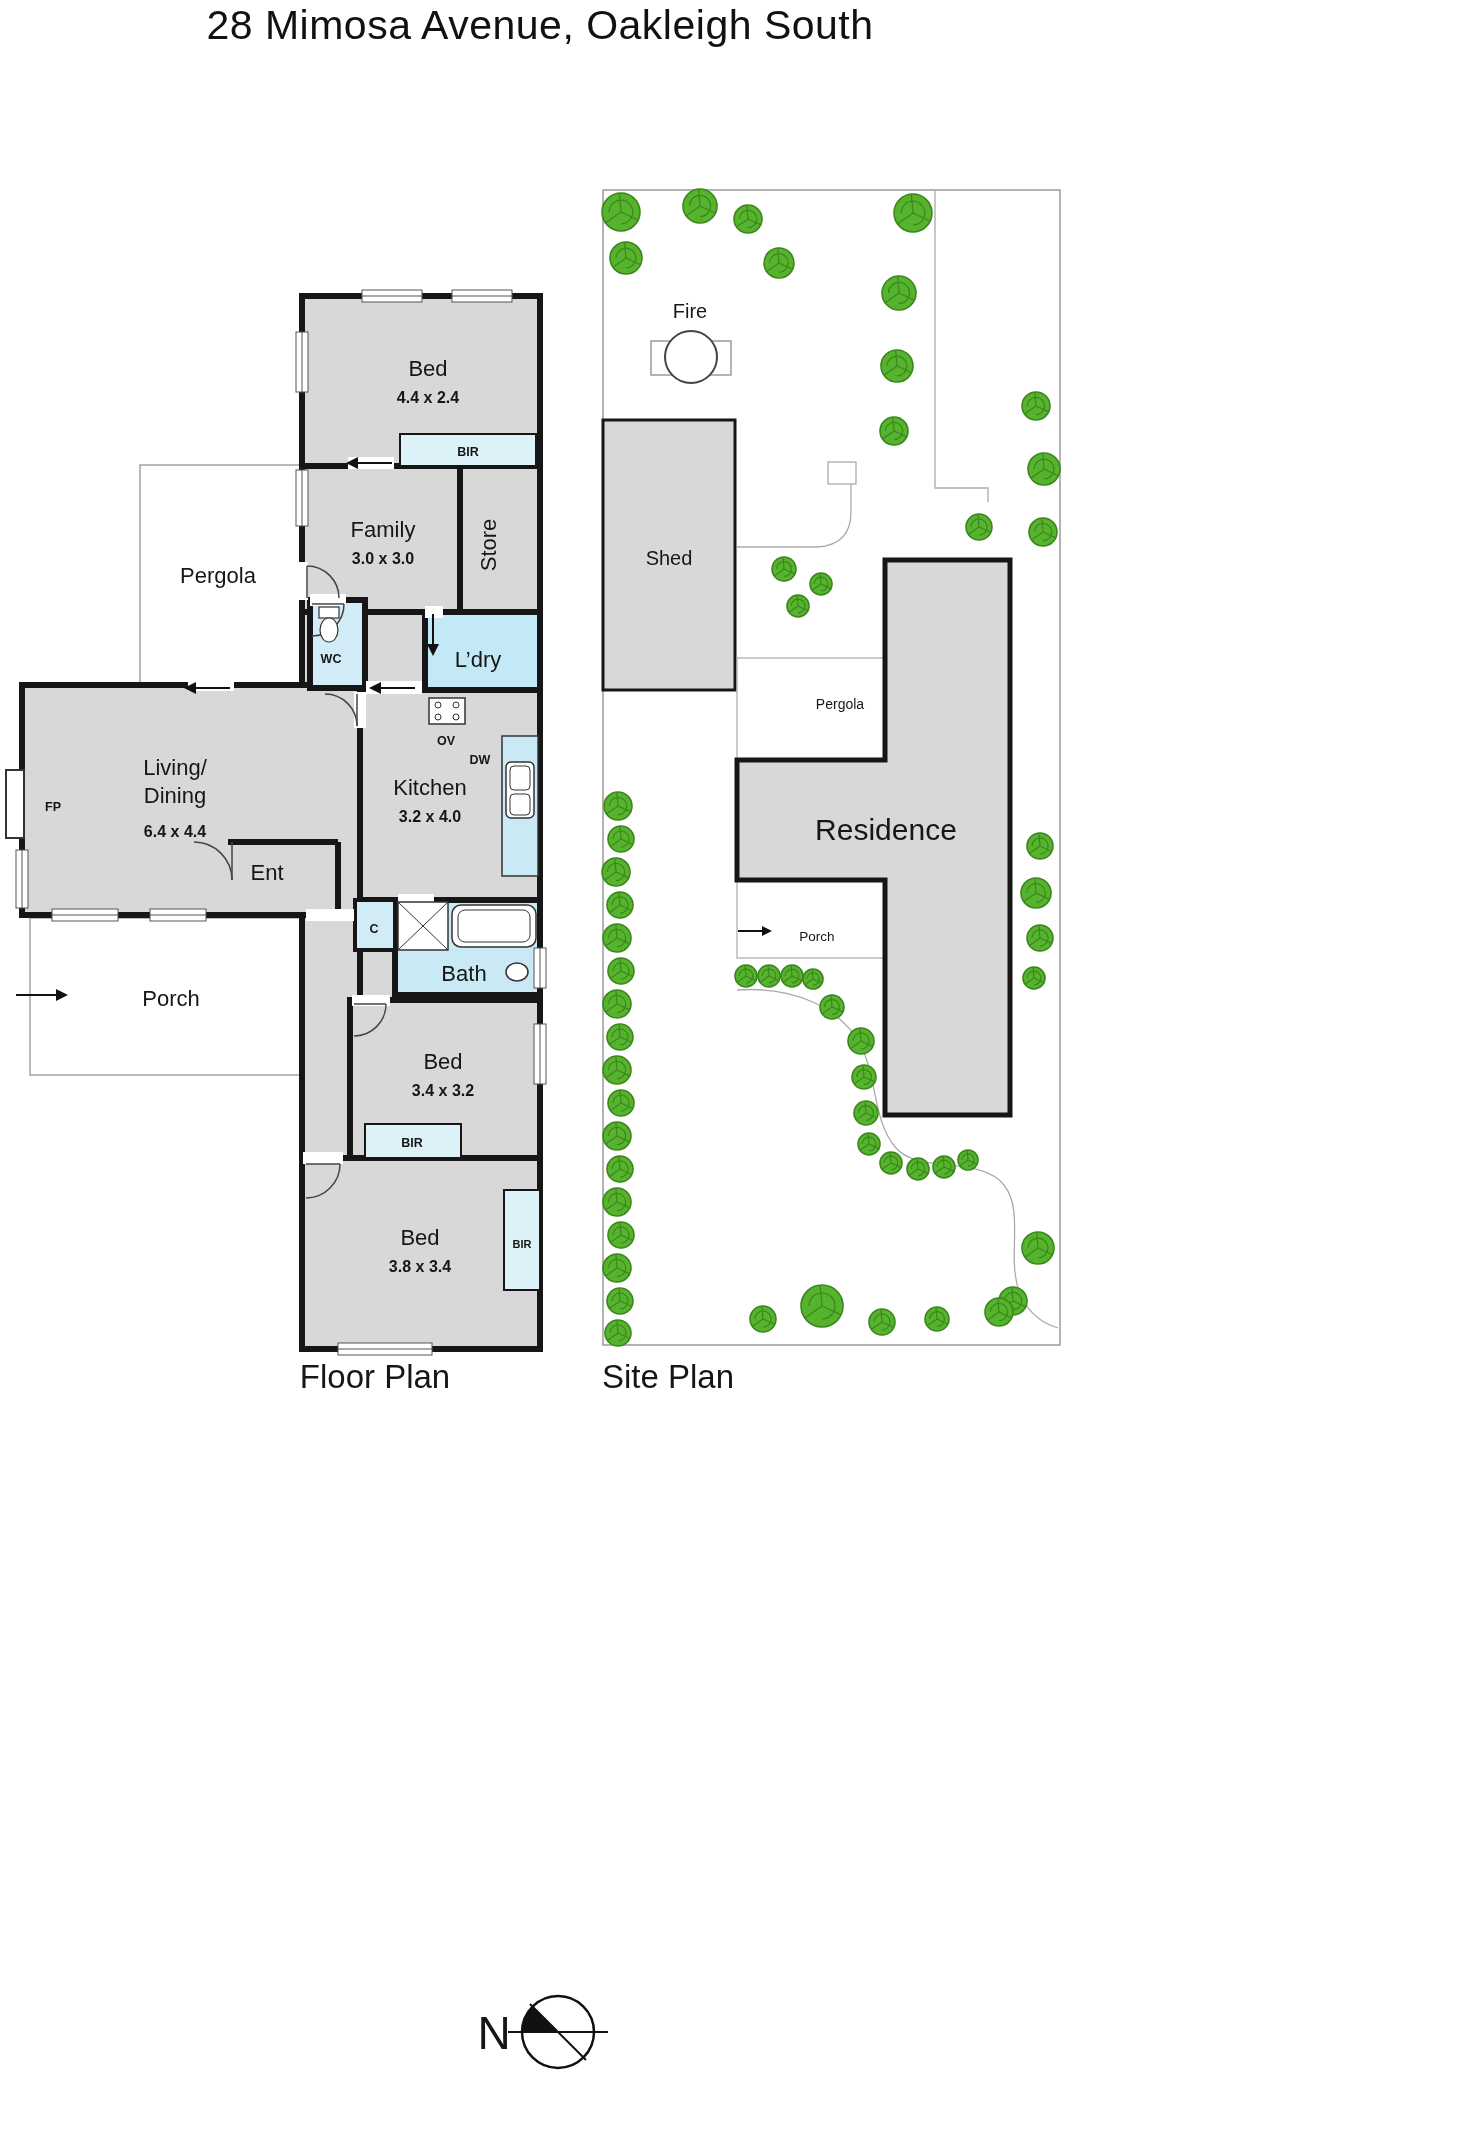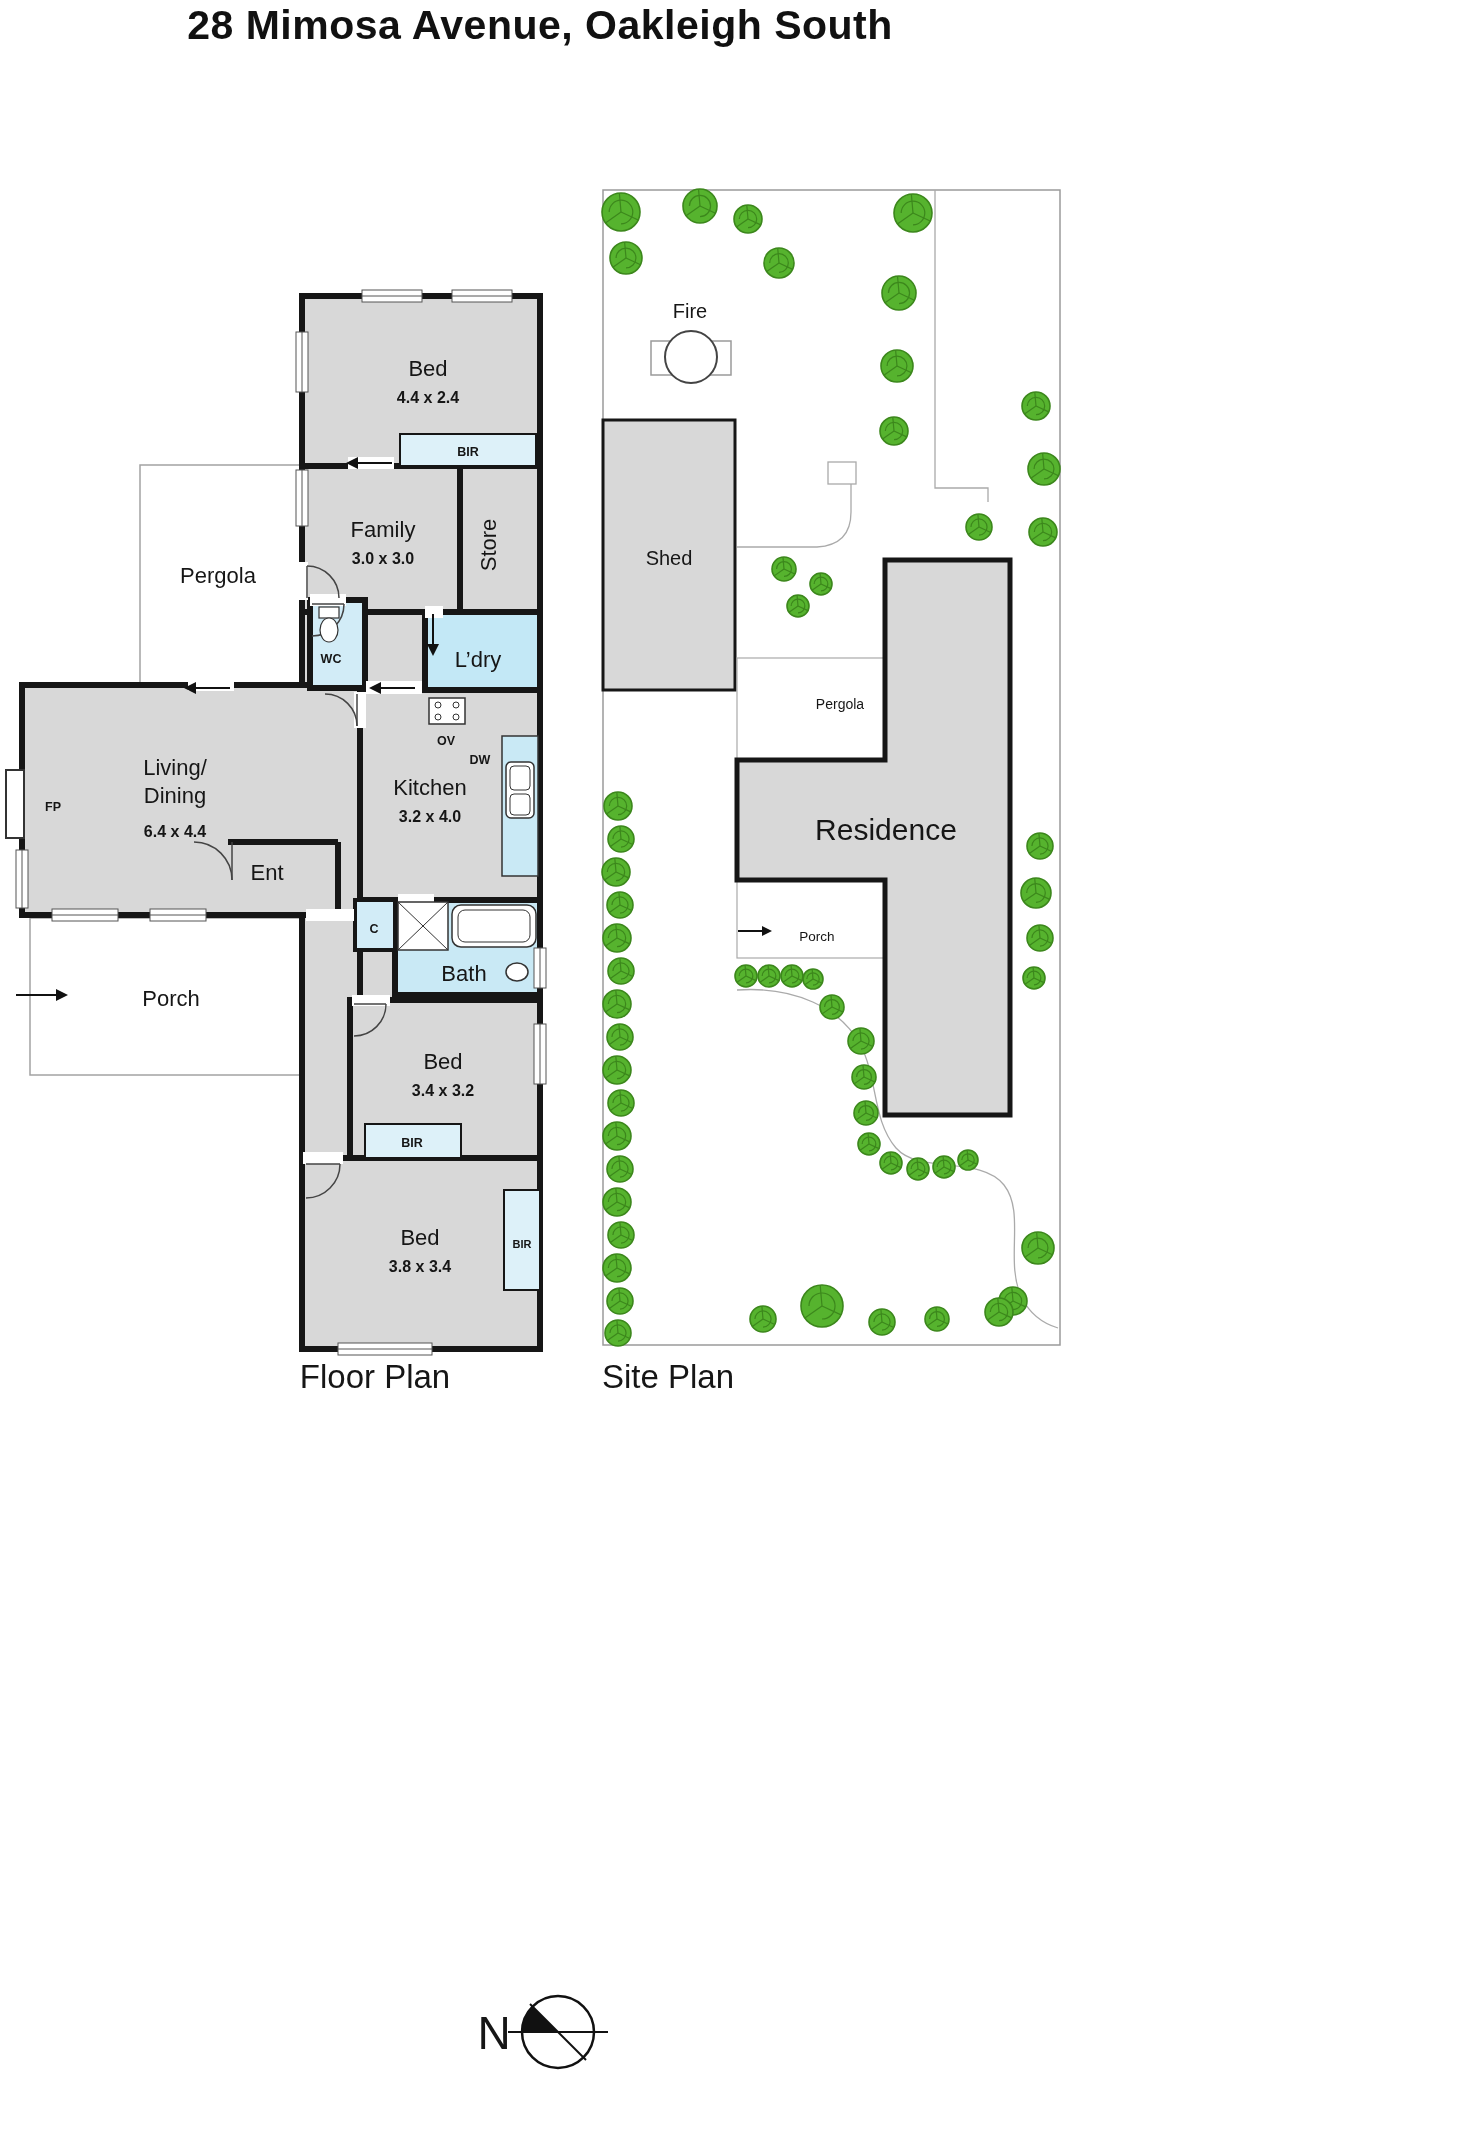--- a/index.html
+++ b/index.html
@@ -1,19 +1,19 @@
 <!DOCTYPE html>
 <html><head>
 <meta charset="utf-8">
 <style>
   html,body{margin:0;padding:0;background:#fff;}
   #page{position:relative;width:1472px;height:2136px;background:#ffffff;
         font-family:"Liberation Sans", sans-serif;overflow:hidden;}
   h1#title{position:absolute;top:2px;left:0;width:1080px;margin:0;text-align:center;
-           font-size:41px;font-weight:bold;color:#111;letter-spacing:0.5px;}
+           font-size:41px;font-weight:normal;color:#111;letter-spacing:0.5px;}
   svg#plan{position:absolute;top:0;left:0;}
   text{fill:#161616;}
   .t-room{font-size:22px;}
   .t-dims{font-size:16px;font-weight:bold;}
   .t-tag{font-size:12.5px;font-weight:bold;}
   .t-tiny{font-size:11px;font-weight:bold;}
   .t-cap{font-size:33px;}
   .t-site{font-size:20px;}
   .t-sitesm{font-size:13.5px;}
   .t-perg{font-size:14px;}

